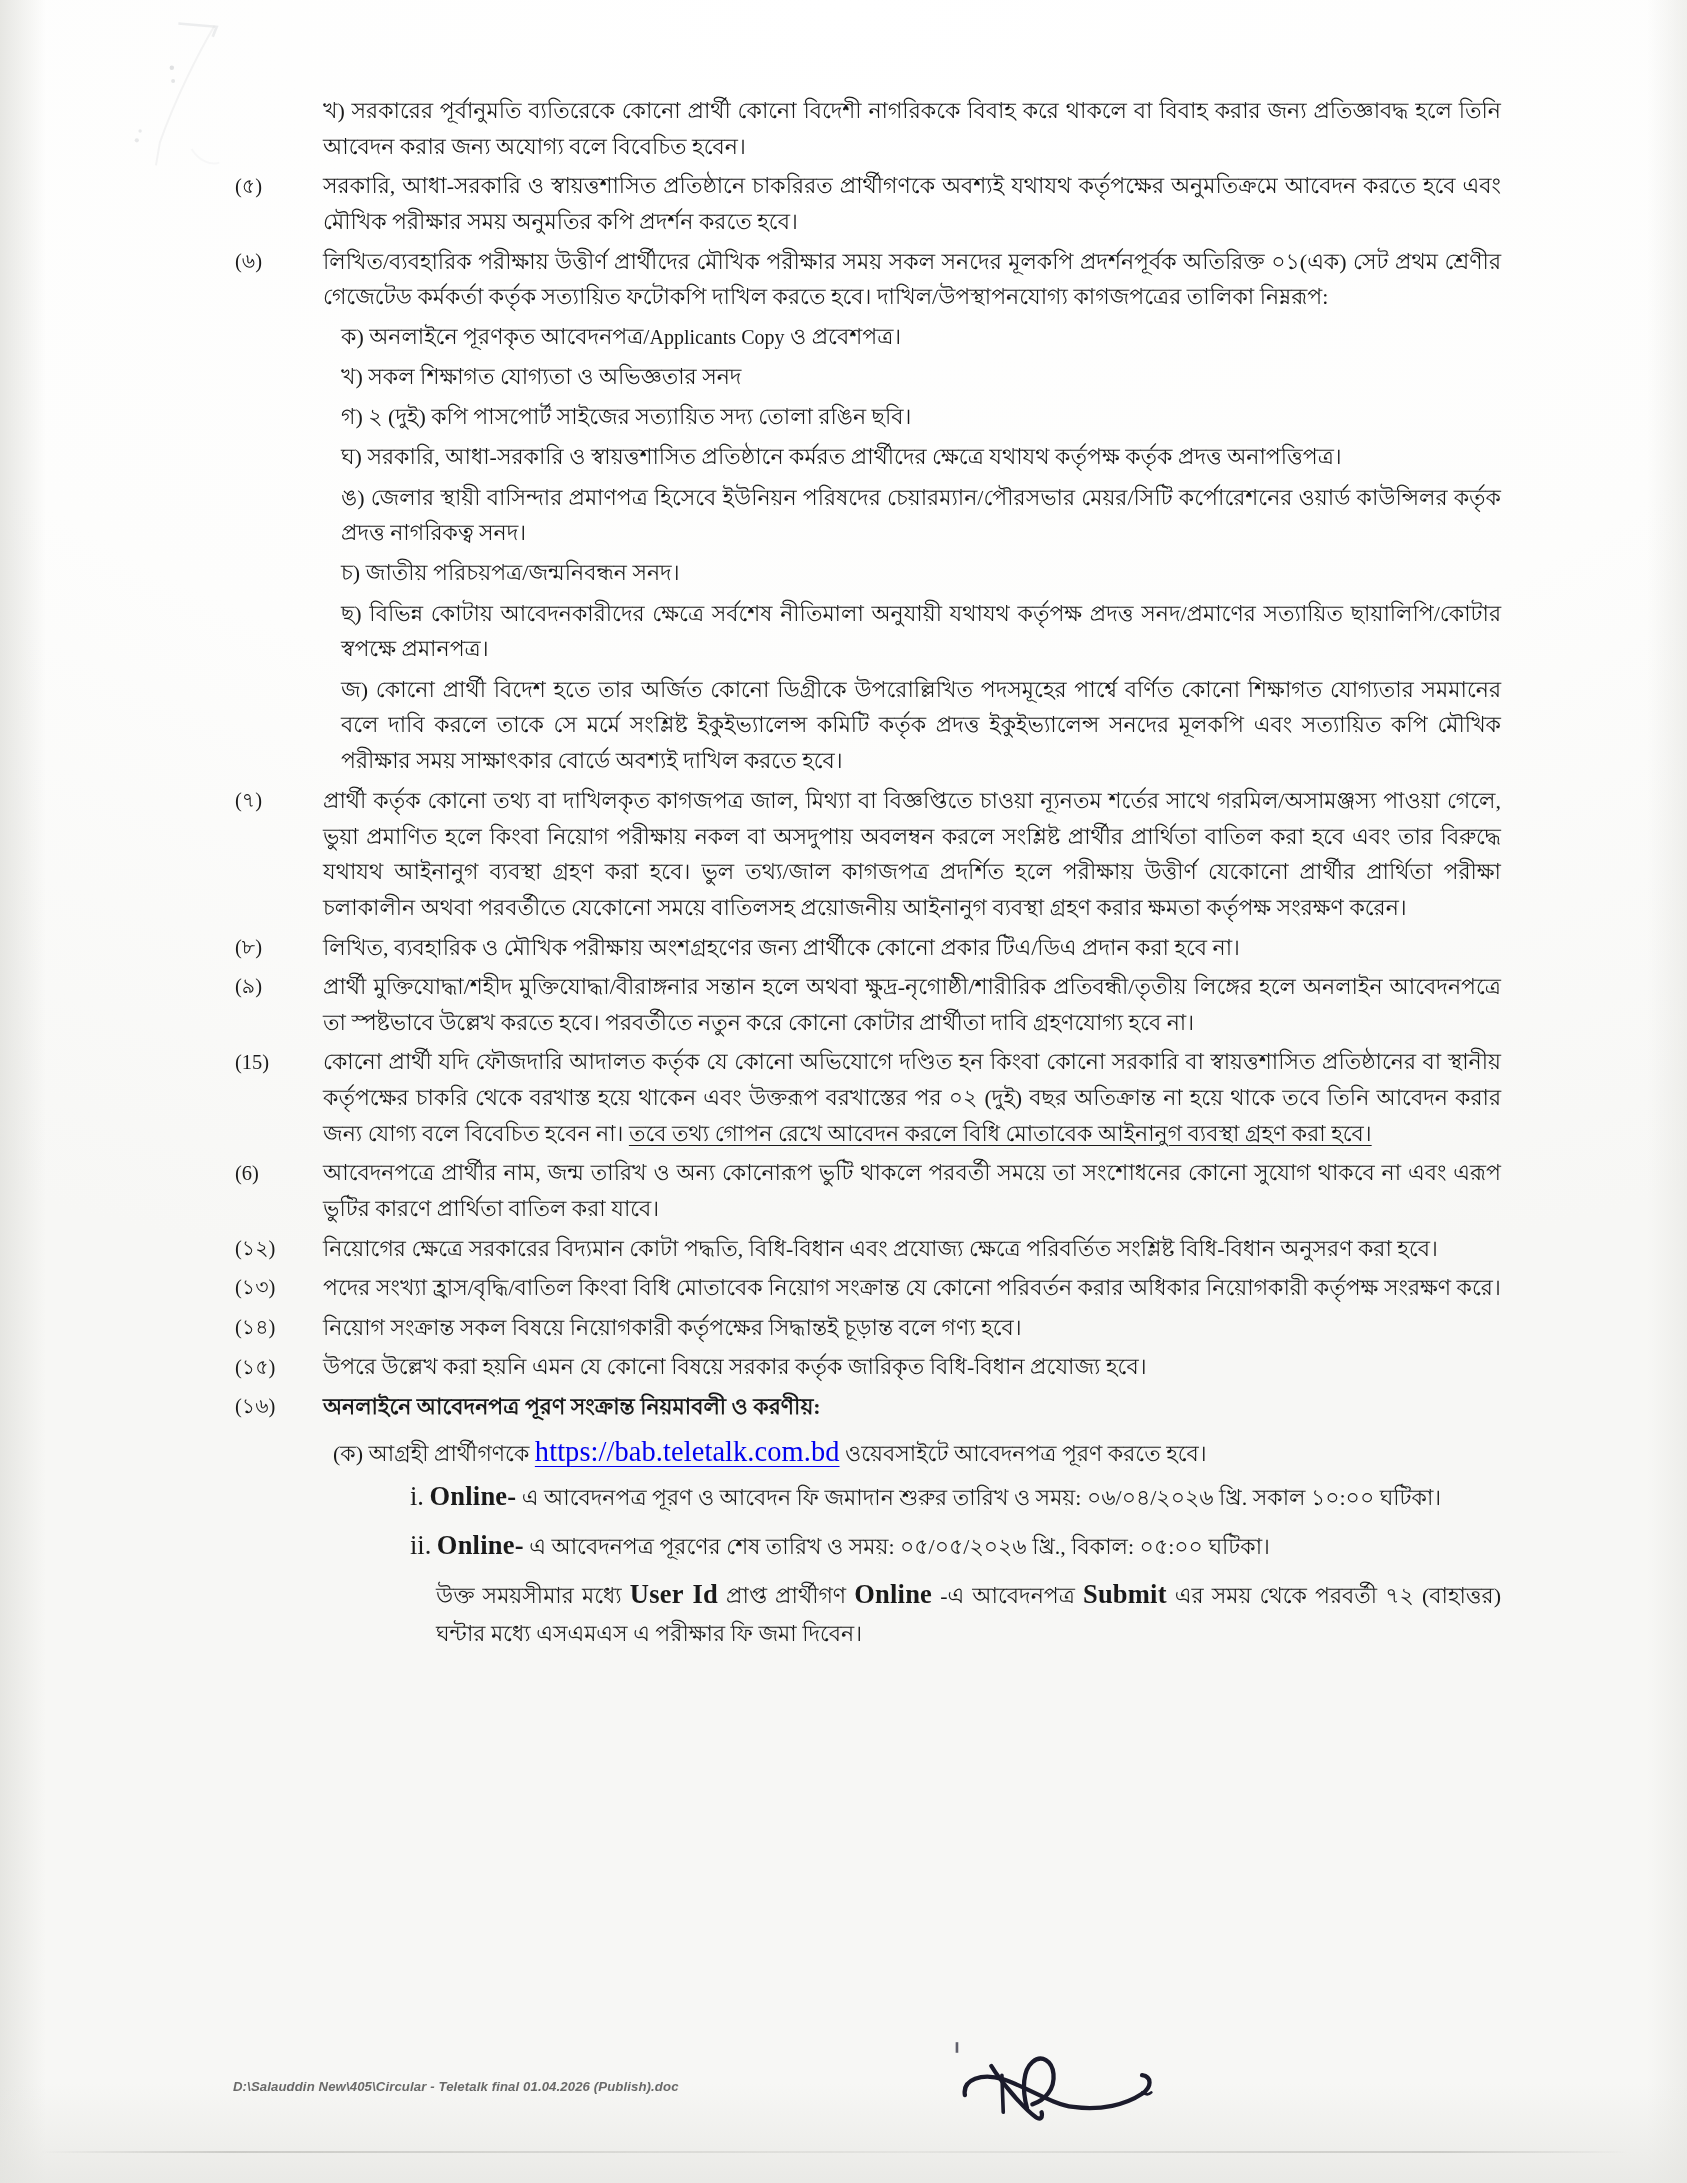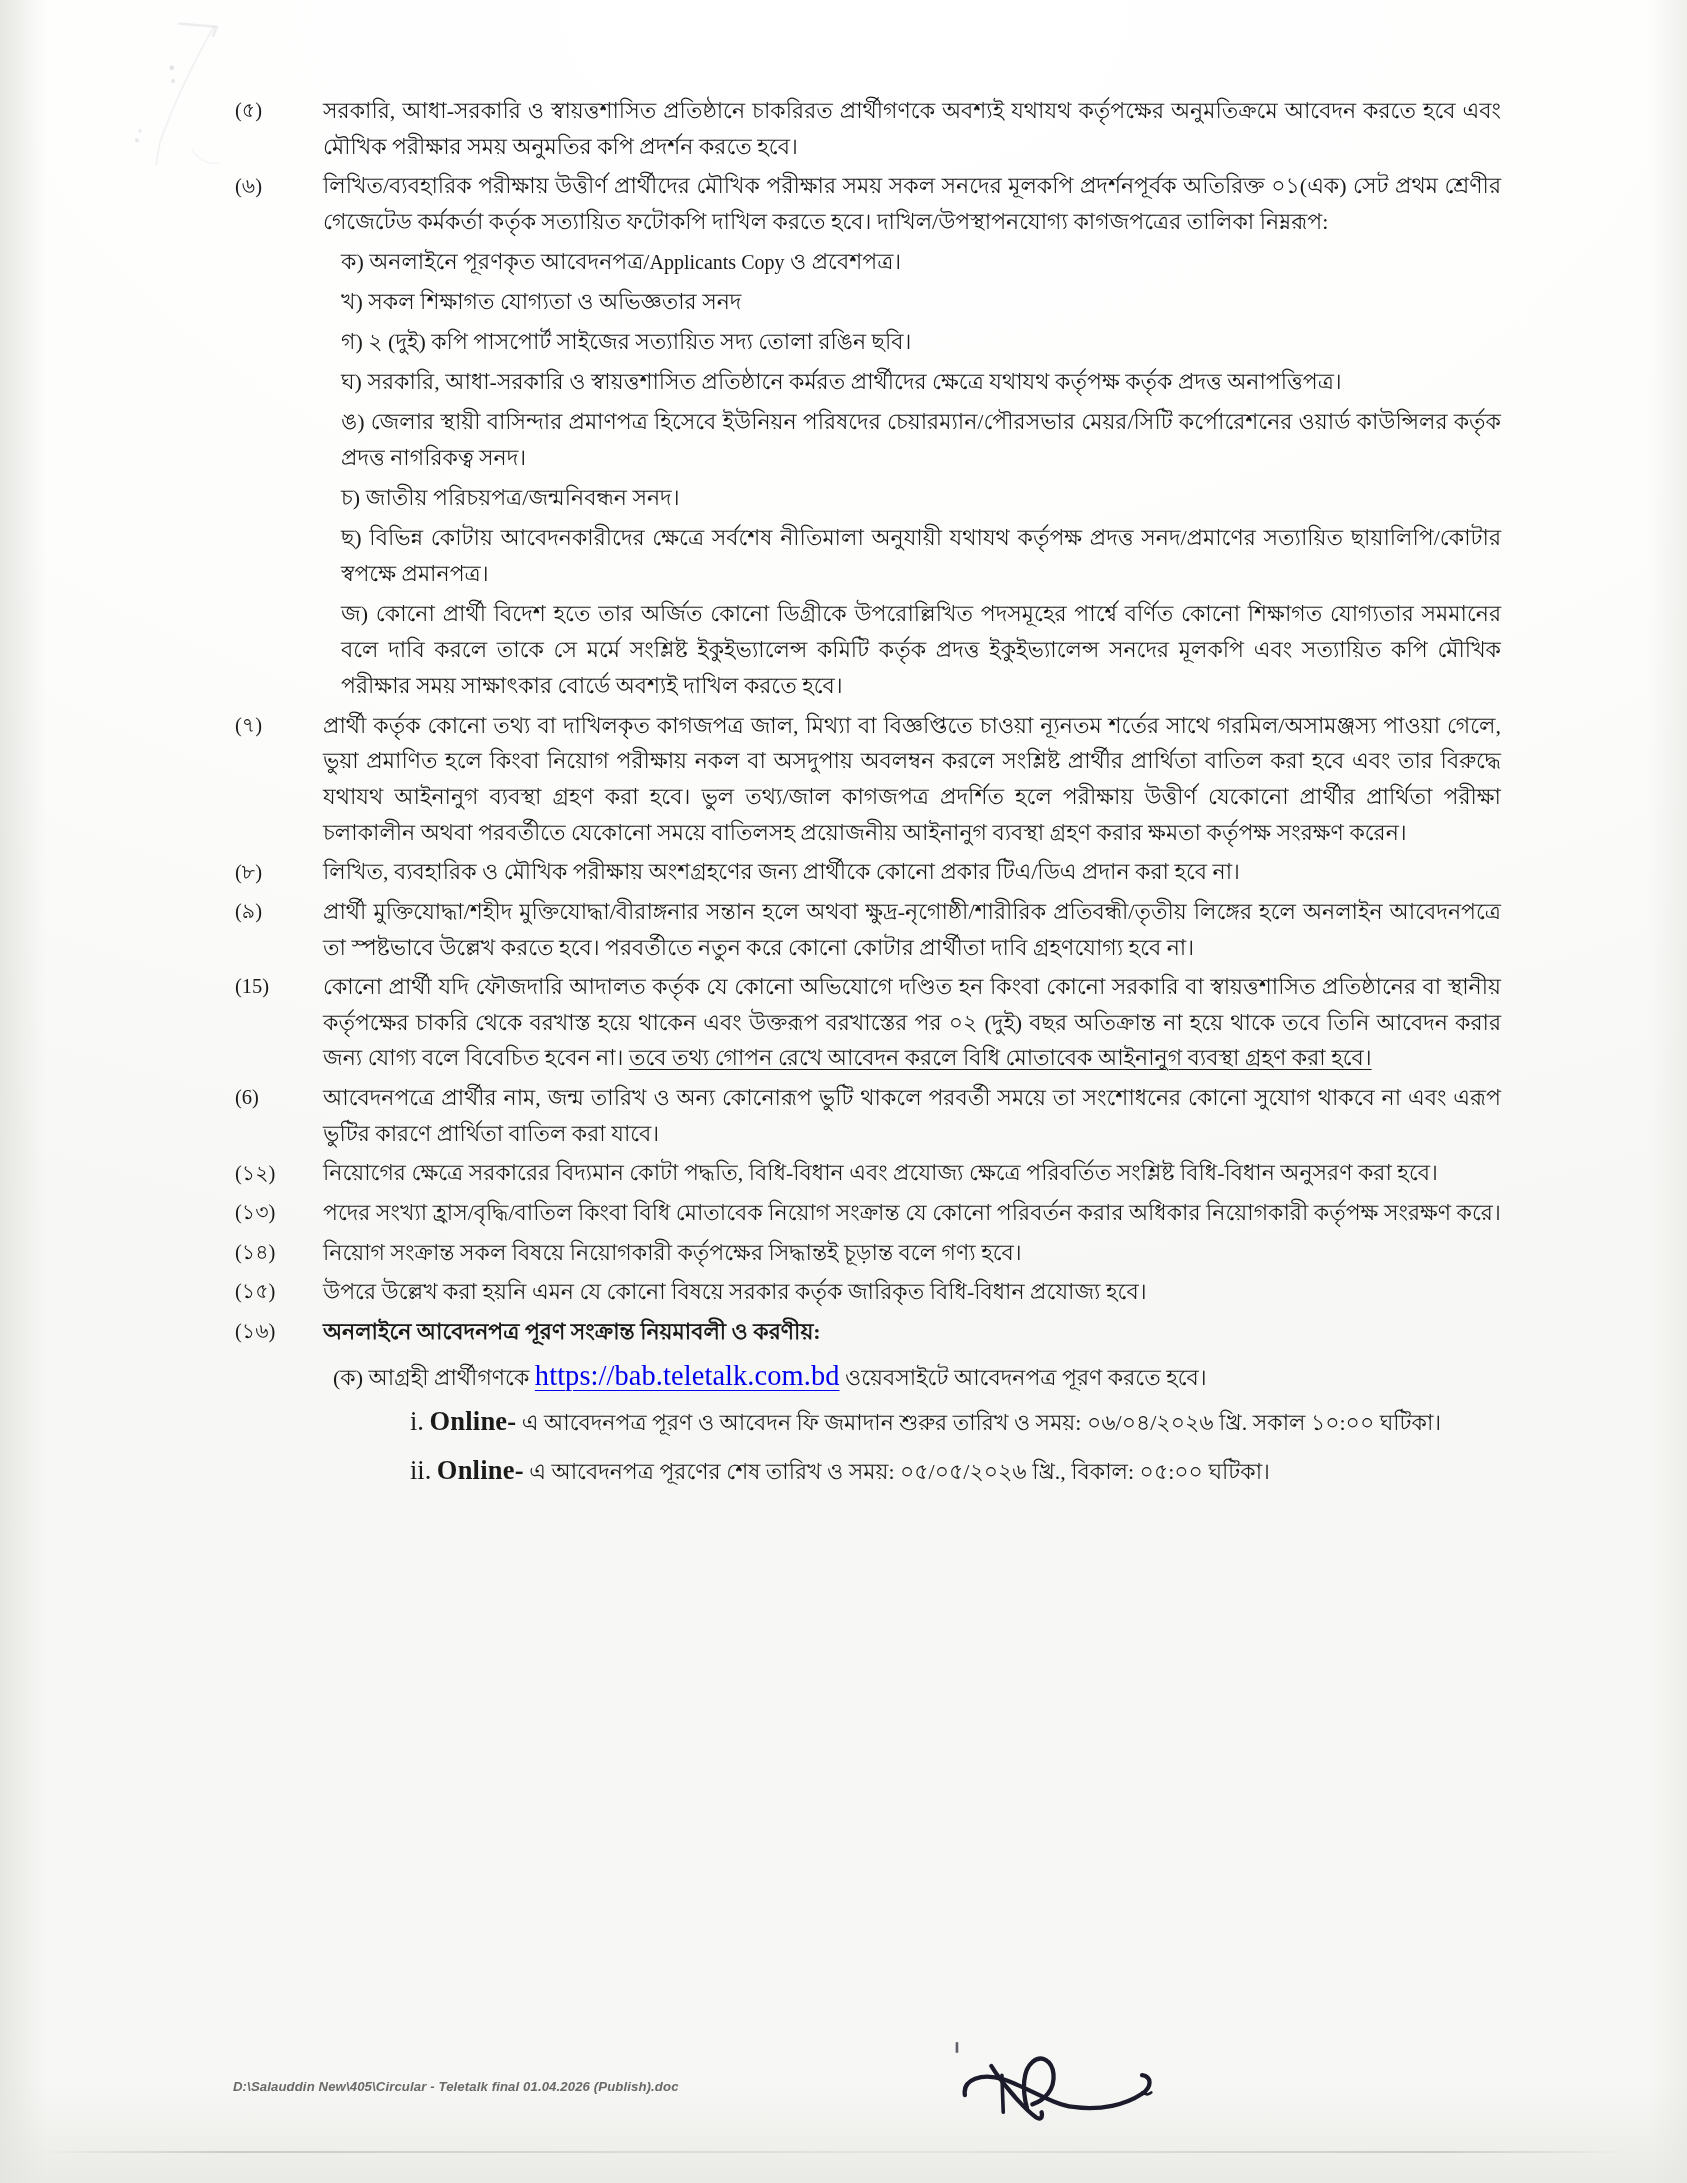--- a/index.html
+++ b/index.html
@@ -93,20 +93,24 @@
     <path d="M120 25 L178 30 L172 45" stroke="#9aa0a6" stroke-width="4" fill="none" opacity=".6"></path>
     <circle cx="110" cy="92" r="3.4" fill="#6f757c" opacity=".7"></circle>
     <circle cx="112" cy="112" r="3" fill="#7a8087" opacity=".65"></circle>
     <circle cx="62" cy="188" r="2.6" fill="#8a9096" opacity=".6"></circle>
     <circle cx="57" cy="202" r="3.2" fill="#80868c" opacity=".6"></circle>
     <path d="M140 215 C150 232 168 240 182 236" stroke="#d3d6d9" stroke-width="3" fill="none" opacity=".5"></path>
   </svg>
 
   <div id="content">
 
+    <div class="clause">
+      <div class="clause-num"></div>
+      <div class="clause-body">খ) সরকারের পূর্বানুমতি ব্যতিরেকে কোনো প্রার্থী কোনো বিদেশী নাগরিককে বিবাহ করে থাকলে বা বিবাহ করার জন্য প্রতিজ্ঞাবদ্ধ হলে তিনি আবেদন করার জন্য অযোগ্য বলে বিবেচিত হবেন।</div>
+    </div>
 
     <div class="clause">
       <div class="clause-num">(৫)</div>
       <div class="clause-body">সরকারি, আধা-সরকারি ও স্বায়ত্তশাসিত প্রতিষ্ঠানে চাকরিরত প্রার্থীগণকে অবশ্যই যথাযথ কর্তৃপক্ষের অনুমতিক্রমে আবেদন করতে হবে এবং মৌখিক পরীক্ষার সময় অনুমতির কপি প্রদর্শন করতে হবে।</div>
     </div>
 
     <div class="clause">
       <div class="clause-num">(৬)</div>
       <div class="clause-body">লিখিত/ব্যবহারিক পরীক্ষায় উত্তীর্ণ প্রার্থীদের মৌখিক পরীক্ষার সময় সকল সনদের মূলকপি প্রদর্শনপূর্বক অতিরিক্ত ০১(এক) সেট প্রথম শ্রেণীর গেজেটেড কর্মকর্তা কর্তৃক সত্যায়িত ফটোকপি দাখিল করতে হবে। দাখিল/উপস্থাপনযোগ্য কাগজপত্রের তালিকা নিম্নরূপ:</div>
     </div>
@@ -205,20 +209,23 @@
       <div class="romanitem">
         <span class="roman-marker">i.</span>
         <span class="latin">Online-</span><span> এ আবেদনপত্র পূরণ ও আবেদন ফি জমাদান শুরুর তারিখ ও সময়: ০৬/০৪/২০২৬ খ্রি. সকাল ১০:০০ ঘটিকা।</span>
       </div>
       <div class="romanitem">
         <span class="roman-marker">ii.</span>
         <span class="latin">Online-</span><span> এ আবেদনপত্র পূরণের শেষ তারিখ ও সময়: ০৫/০৫/২০২৬ খ্রি., বিকাল: ০৫:০০ ঘটিকা।</span>
       </div>
     </div>
 
+    <div class="note72">
+      <span>উক্ত সময়সীমার মধ্যে </span><span class="latin">User Id</span><span> প্রাপ্ত প্রার্থীগণ </span><span class="latin">Online</span><span> -এ আবেদনপত্র </span><span class="latin">Submit</span><span> এর সময় থেকে পরবর্তী ৭২ (বাহাত্তর) ঘন্টার মধ্যে এসএমএস এ পরীক্ষার ফি জমা দিবেন।</span>
+    </div>
 
   </div>
 
   <div id="footer-path">D:\Salauddin New\405\Circular - Teletalk final 01.04.2026 (Publish).doc</div>
 
   <svg id="signature" viewBox="0 0 360 140">
     <path d="M18 86 C14 62 44 52 76 62 C112 74 150 100 182 104 C224 110 262 100 286 84 C302 73 300 58 286 56" stroke="#1b1b2b" stroke-width="6.5" fill="none" stroke-linecap="round"></path>
     <path d="M58 42 C70 62 104 104 126 120 C132 124 136 120 134 112" stroke="#1b1b2b" stroke-width="6.5" fill="none" stroke-linecap="round"></path>
     <path d="M112 106 C104 76 106 48 120 36 C134 24 150 34 152 54 C154 76 140 94 120 100" stroke="#1b1b2b" stroke-width="6.5" fill="none" stroke-linecap="round"></path>
     <path d="M74 56 L76 112" stroke="#1b1b2b" stroke-width="5.5" fill="none" stroke-linecap="round"></path>

